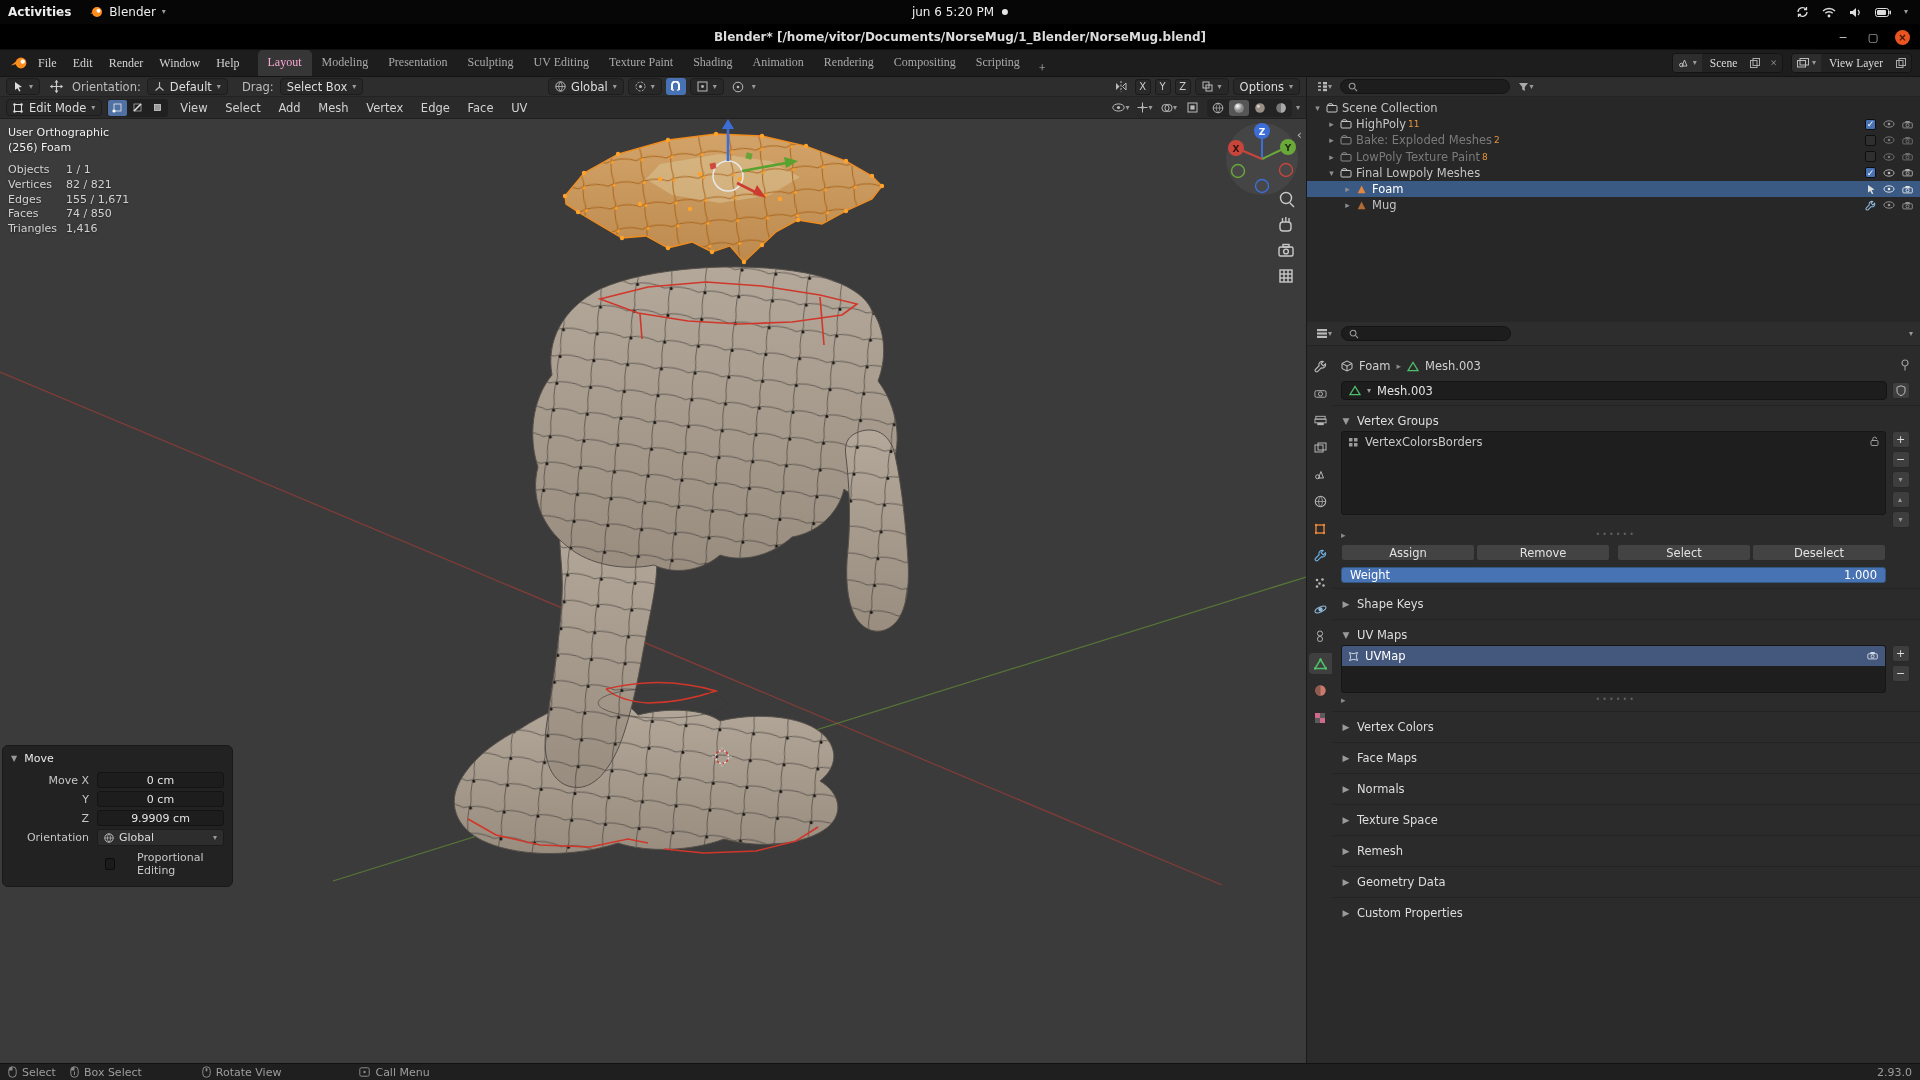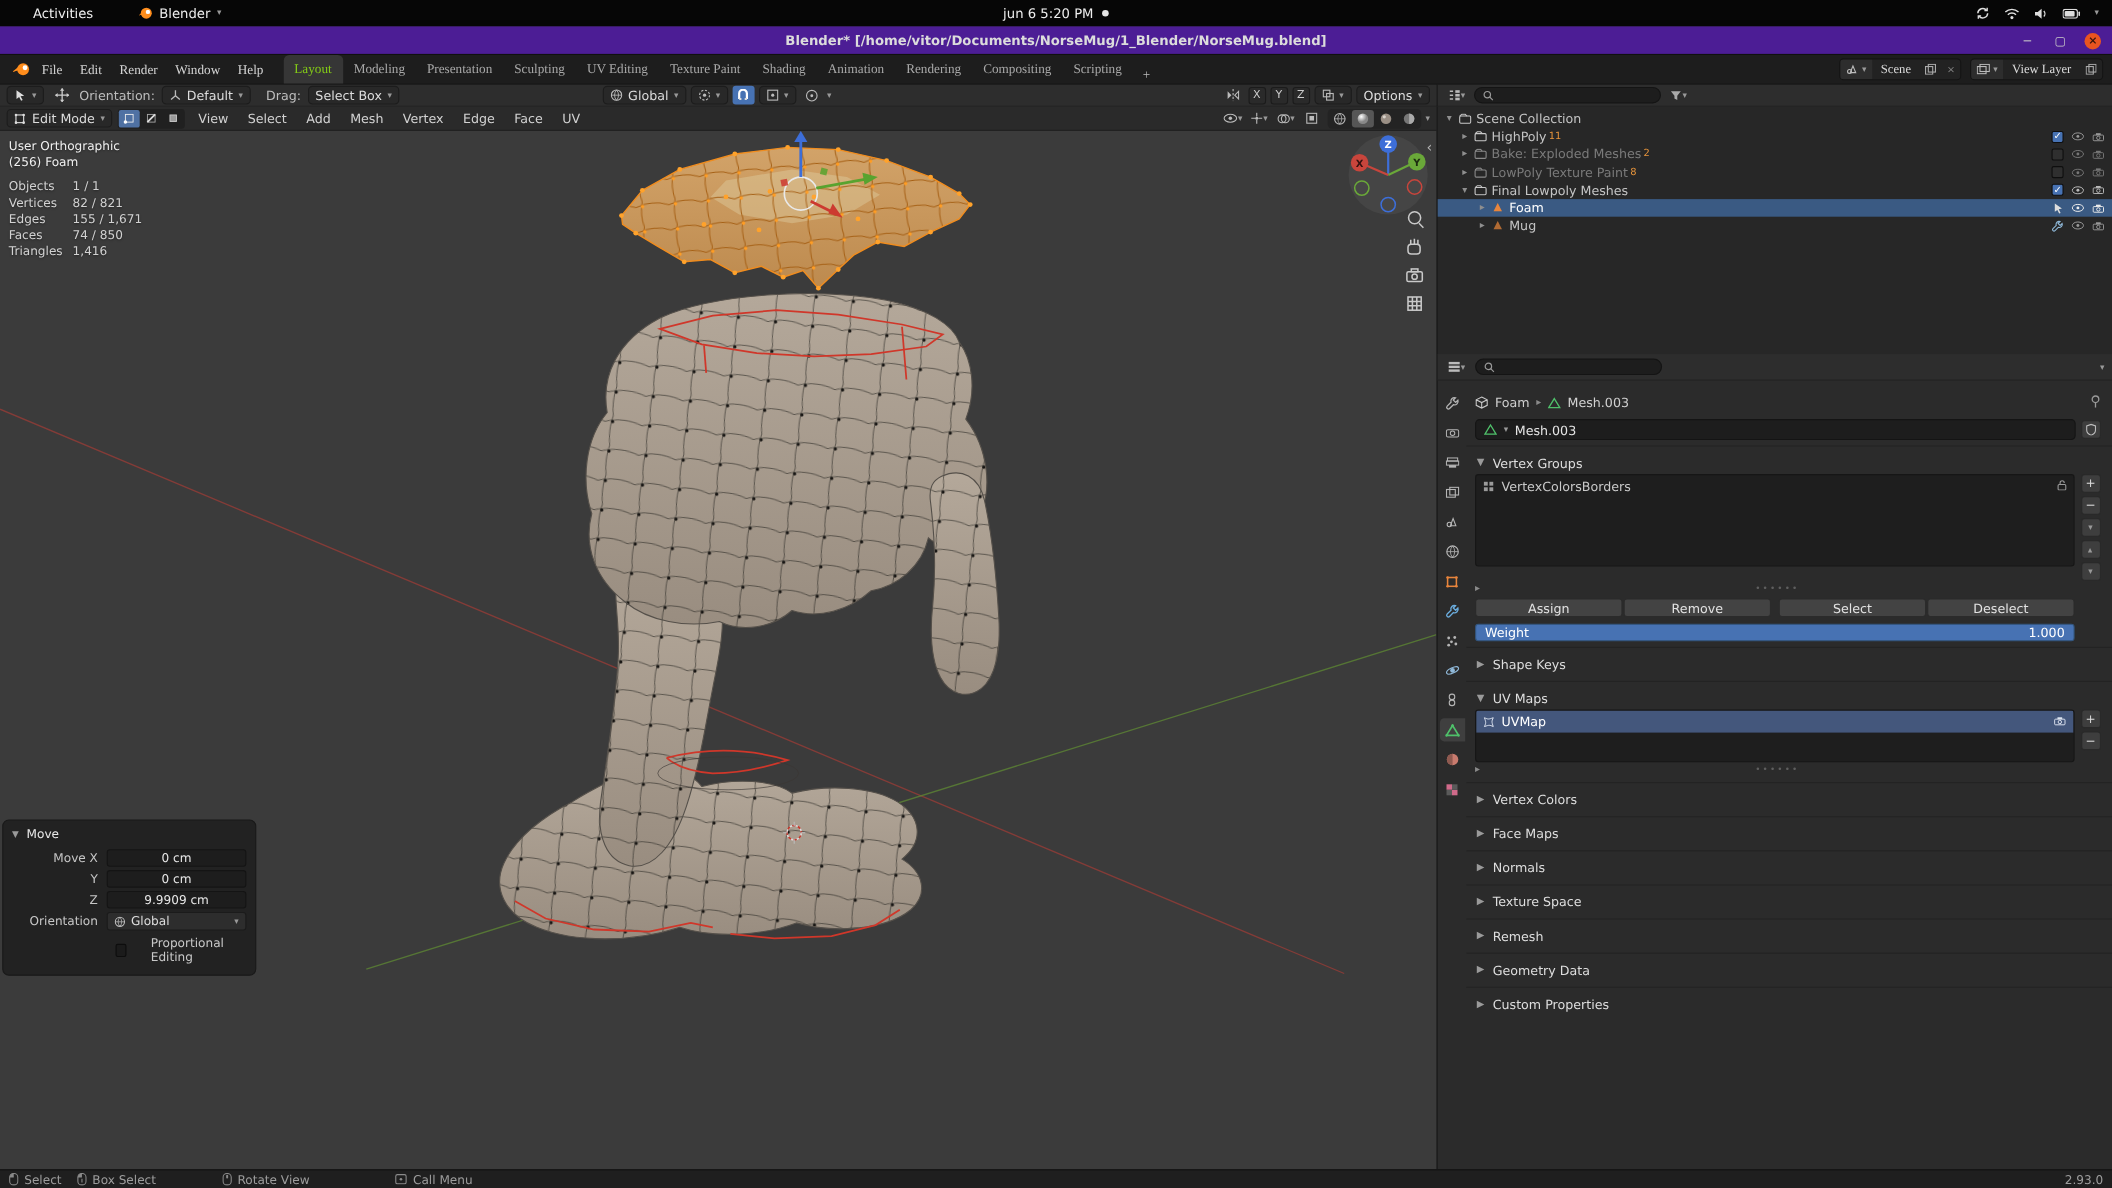--- a/index.html
+++ b/index.html
@@ -3,42 +3,42 @@
 <meta charset="utf-8">
 <style>
   *{margin:0;padding:0;box-sizing:border-box;}
   html,body{width:1920px;height:1080px;background:#000;}
   #app{position:relative;width:1920px;height:1080px;font-family:"DejaVu Sans",sans-serif;
        font-size:12px;color:#cfcfcf;background:#2b2b2b;overflow:hidden;-webkit-user-select:none;user-select:none;}
 
   
   .gnome{position:absolute;top:0;left:0;right:0;height:24px;background:#060606;color:#eee;
          display:flex;align-items:center;font-size:12px;}
-  .gnome .activities{padding:0 30px;}
+  .gnome .activities{padding:0 8px;font-weight:bold;}
   .gnome .appmenu{display:flex;align-items:center;gap:6px;padding:0 10px;}
   .gnome .clock{position:absolute;left:50%;transform:translateX(-50%);display:flex;gap:8px;align-items:center;}
   .dot-ind{width:6px;height:6px;border-radius:50%;background:#e6e6e6;}
   .gnome .tray{margin-left:auto;display:flex;gap:13px;align-items:center;padding-right:12px;color:#ddd;}
   .caret{font-size:8px;color:#999;line-height:1;}
 
   
-  .titlebar{position:absolute;top:24px;left:0;right:0;height:26px;background:#4c1d95;
+  .titlebar{position:absolute;top:24px;left:0;right:0;height:26px;background:#000000;
             display:flex;align-items:center;justify-content:center;border-bottom:1px solid #101010;}
   .titlebar .title{font-weight:bold;color:#dcdcdc;font-size:12px;}
   .win-controls{position:absolute;right:10px;top:0;height:26px;display:flex;align-items:center;gap:14px;}
   .wc{width:16px;height:16px;display:flex;align-items:center;justify-content:center;color:#c9c9c9;font-size:11px;}
   .wc.close{background:#e95420;border-radius:50%;width:15px;height:15px;color:#36140a;font-size:10px;font-weight:bold;}
 
   
   .topbar{position:absolute;top:50px;left:0;right:0;height:27px;background:#1d1d1d;display:flex;
           align-items:center;border-bottom:1px solid #141414;padding-left:6px;font-family:Liberation Serif, serif;}
   .menu-item{padding:0 8px;color:#d4d4d4;}
   .ws-tabs{display:flex;margin-left:10px;height:100%;align-items:flex-end;}
   .ws-tab{padding:5px 10px 6px;color:#a9a9a9;border-radius:5px 5px 0 0;font-size:12px;}
-  .ws-tab.active{background:#363636;color:#84cc16;}
+  .ws-tab.active{background:#363636;color:#f9a8d4;}
   .ws-add{padding:0 9px;color:#bdbdbd;}
   .top-right{margin-left:auto;display:flex;gap:8px;padding-right:8px;}
   .sel-widget{display:flex;align-items:center;background:#222;border:1px solid #141414;border-radius:4px;height:20px;overflow:hidden;}
   .sel-widget .seg-icon{display:flex;align-items:center;gap:3px;padding:0 5px;background:#2d2d2d;height:100%;}
   .sel-widget .txt{padding:0 8px;color:#ddd;font-size:11.5px;}
   .sel-widget .mini{padding:0 5px;color:#999;display:flex;align-items:center;}
 
   
   .tool-header{position:absolute;top:77px;left:0;width:1306px;height:20px;background:#2d2d2d;
                border-bottom:1px solid #232323;display:flex;align-items:center;gap:6px;padding:0 6px;font-size:11.5px;}

